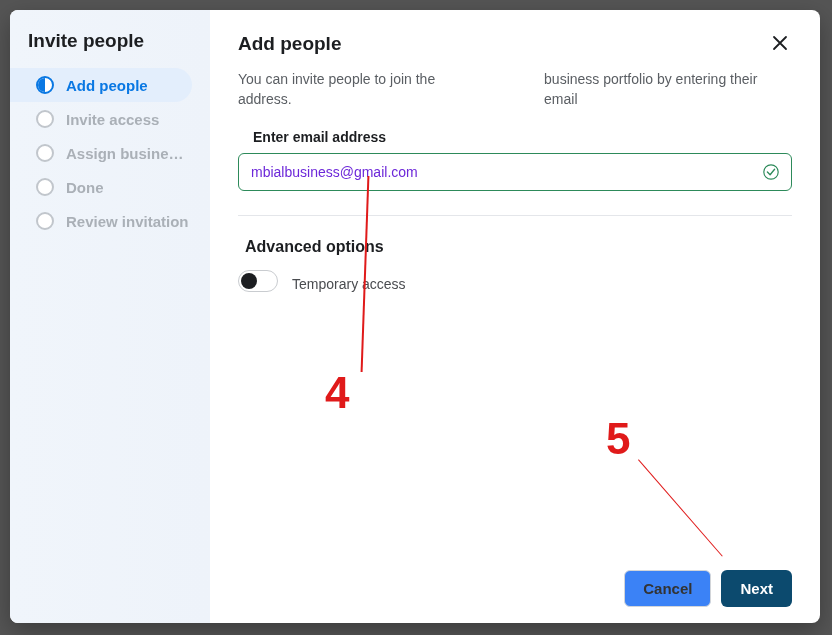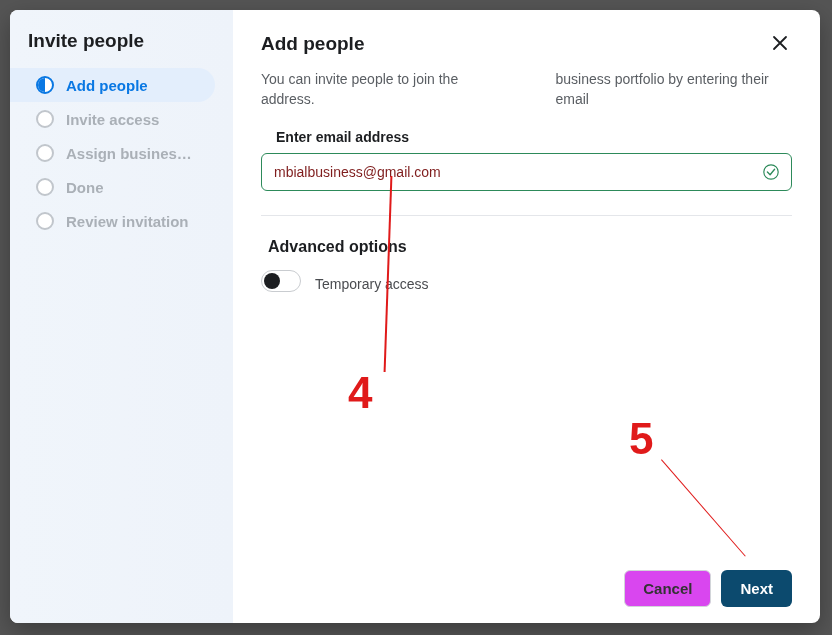--- a/index.html
+++ b/index.html
@@ -17,21 +17,21 @@
       left: 10px;
       right: 12px;
       bottom: 12px;
       background: #fff;
       border-radius: 8px;
       display: flex;
       box-shadow: 0 8px 24px rgba(0,0,0,0.3);
       overflow: hidden;
     }
     .sidebar {
-      width: 223px;
+      width: 200px;
       background: linear-gradient(to right, #f0f5fb 0%, #eef3fa 100%);
       padding: 20px 8px 20px 0;
       flex-shrink: 0;
     }
     .sidebar-title {
       font-size: 19px;
       font-weight: 700;
       color: #1c1e21;
       padding: 0 18px 16px 18px;
     }
@@ -127,21 +127,21 @@
       position: relative;
       margin-bottom: 24px;
     }
     .email-input {
       width: 100%;
       padding: 10px 40px 10px 12px;
       font-size: 14px;
       border: 1px solid #2d8a5a;
       border-radius: 6px;
       outline: none;
-      color: #7f1d1d;
+      color: #6d28d9;
     }
     .valid-icon {
       position: absolute;
       right: 12px;
       top: 50%;
       transform: translateY(-50%);
       width: 18px;
       height: 18px;
     }
     .divider {
@@ -192,21 +192,21 @@
     }
     .btn {
       padding: 9px 18px;
       font-size: 15px;
       font-weight: 600;
       border-radius: 6px;
       cursor: pointer;
       border: 1px solid transparent;
     }
     .btn-cancel {
-      background: #d946ef;
+      background: #3b82f6;
       border-color: #d2d5d9;
       color: #333;
     }
     .btn-next {
       background: #0c4a6e;
       color: #fff;
     }
     .anno {
       position: absolute;
       font-size: 44px;

